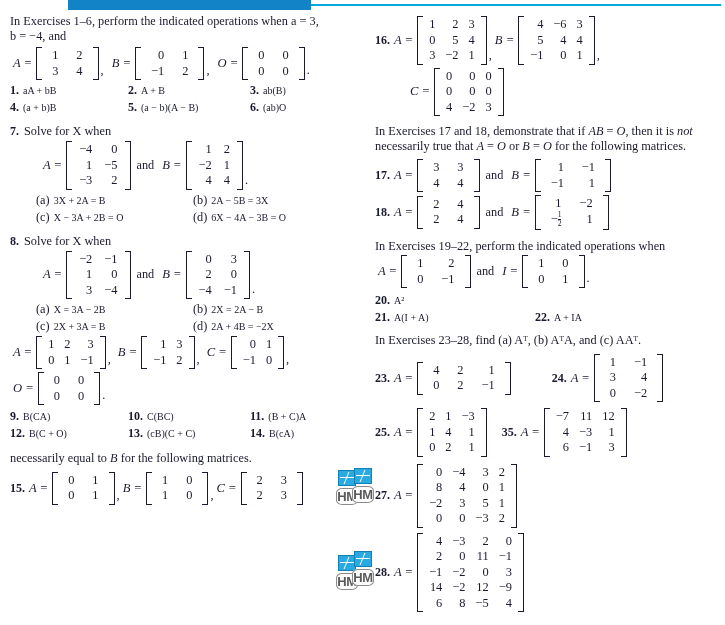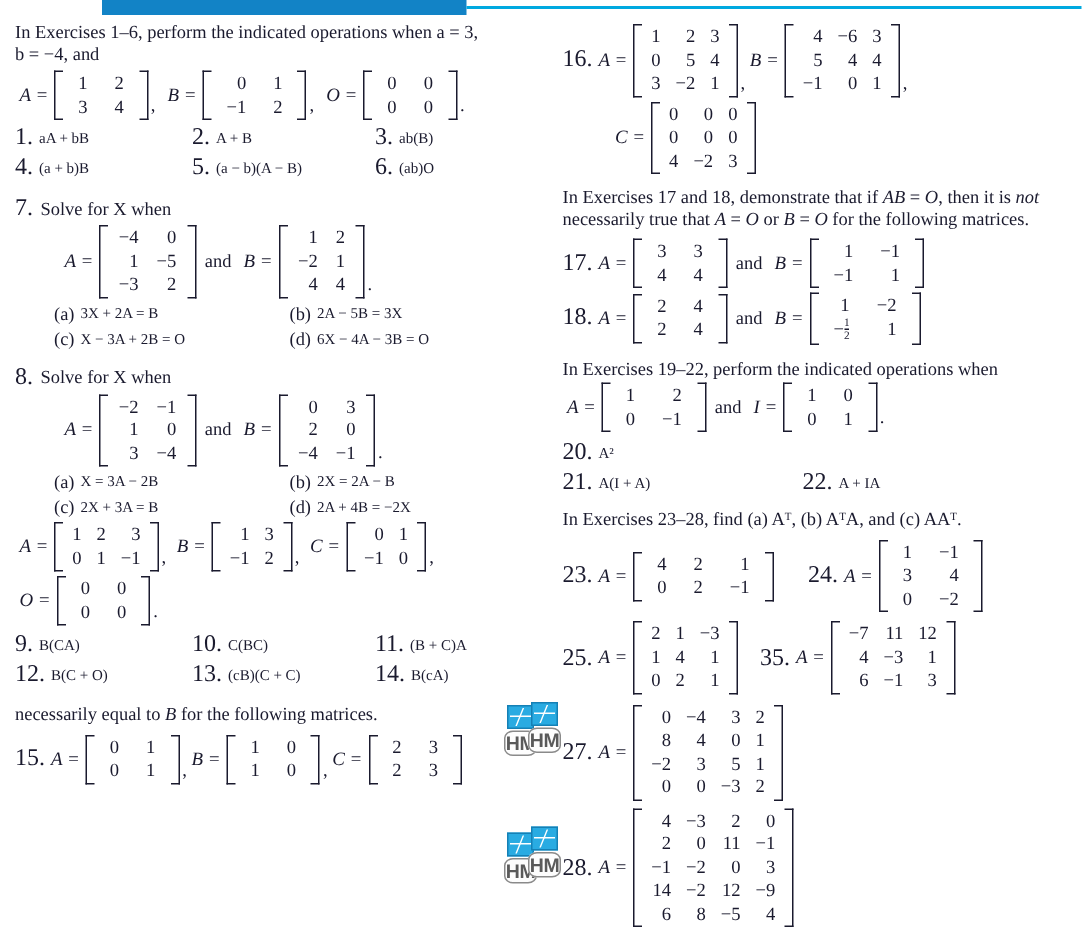--- a/index.html
+++ b/index.html
@@ -68,22 +68,22 @@
     align-items: center;
     font-size: 12.3px;
     margin: 2px 0;
   }
   .ex-row > .cell {
     display: flex;
     align-items: center;
     gap: 4px;
   }
   .num {
-    font-weight: normal;
-    font-size: 16px;
+    font-weight: bold;
+    font-size: 12px;
     white-space: nowrap;
   }
   .expr {
     font-size: 10px;
     white-space: nowrap;
   }
 
   .triple > .cell:nth-child(1) { width: 118px; }
   .triple > .cell:nth-child(2) { width: 122px; }
   .triple > .cell:nth-child(3) { width: 100px; }
@@ -846,21 +846,21 @@
                 <td>1</td>
               </tr>
           <tr>
                 <td>0</td>
                 <td>2</td>
                 <td>−1</td>
               </tr>
         </tbody>
           </table>
       </span>
-      <span class="num" style="padding-left:22px;">24.</span>
+      <span class="num" style="padding-left:40px;">24.</span>
       <span class="mlabel" style="padding-left:4px;">A =</span>
       <span class="matrix wide">
         <table>
           <tbody>
               <tr>
                 <td>1</td>
                 <td>−1</td>
               </tr>
           <tr>
                 <td>3</td>

